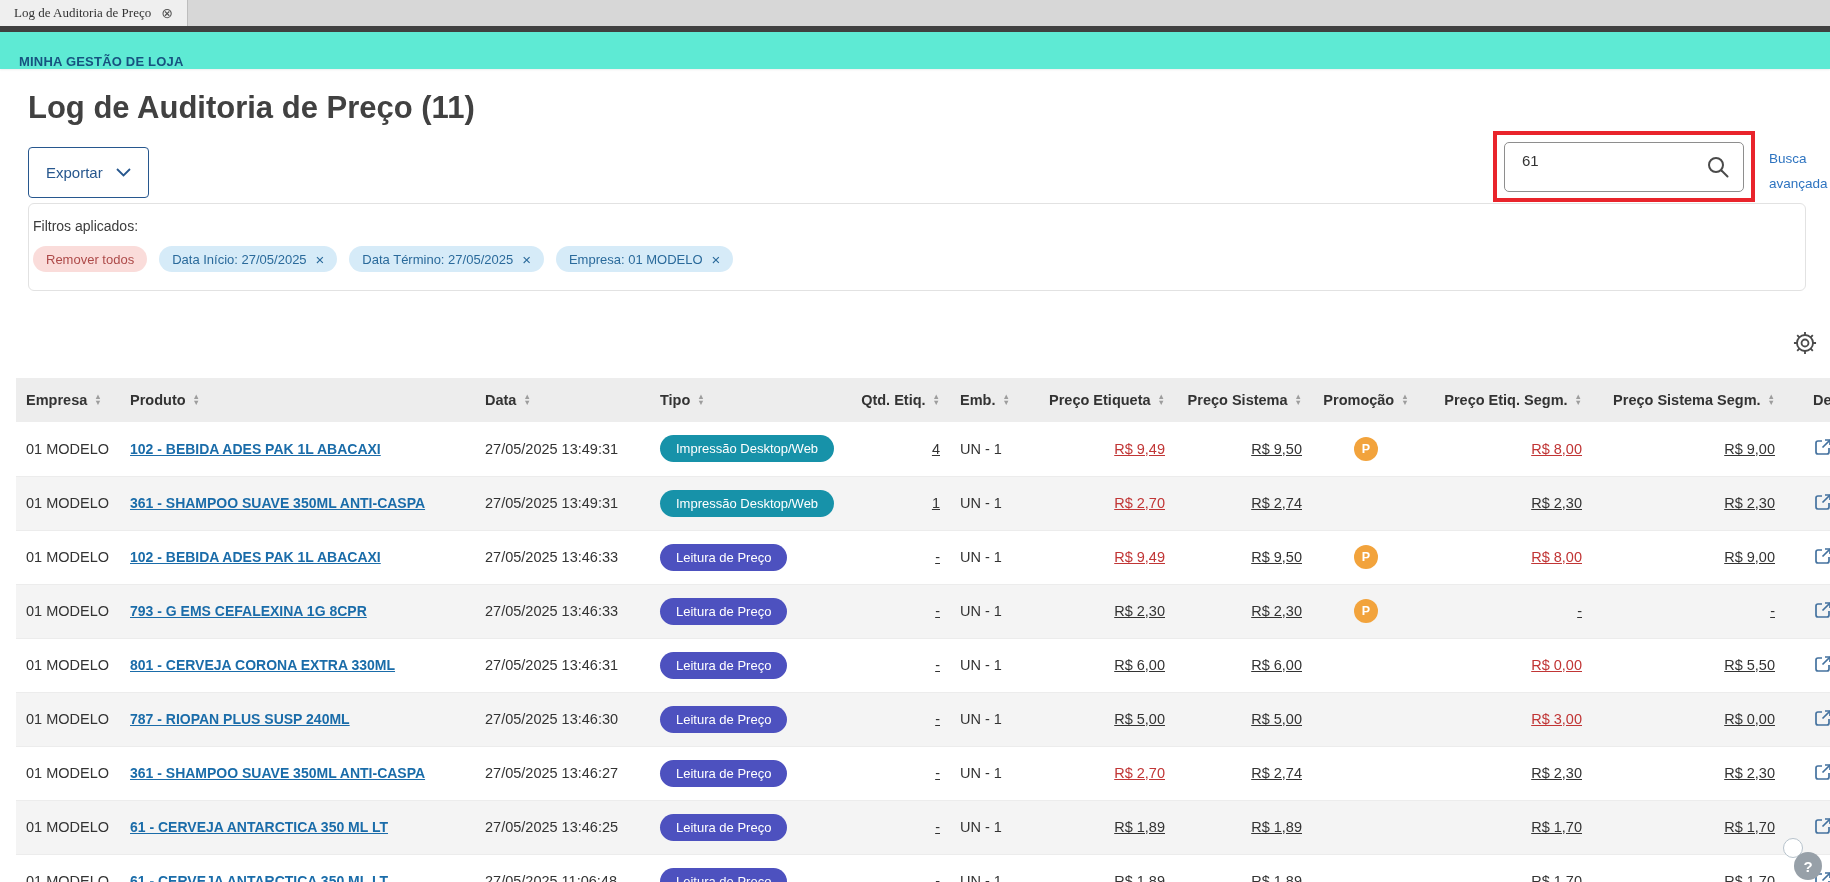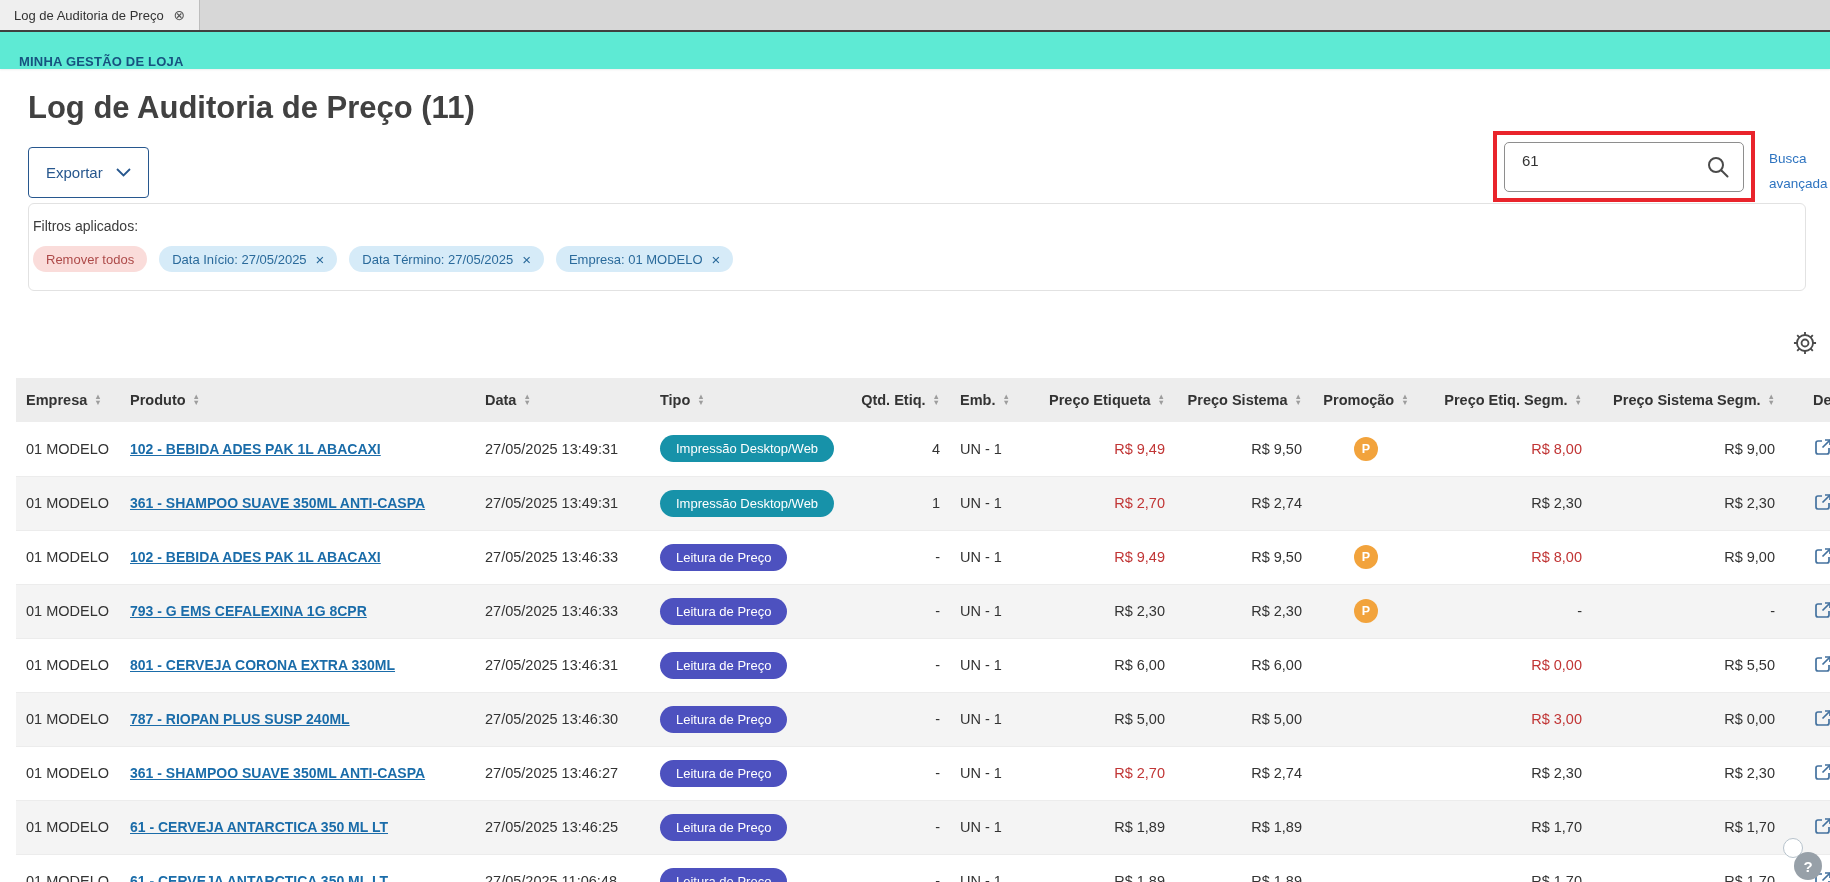--- a/index.html
+++ b/index.html
@@ -4,21 +4,21 @@
 <style>
   * { margin:0; padding:0; box-sizing:border-box; }
   html,body { width:1830px; height:882px; }
   body {
     position:relative; overflow:hidden; background:#fff;
     font-family:"Liberation Sans","DejaVu Sans",sans-serif; color:#333;
   }
 
   
   .tabbar { position:absolute; top:0; left:0; width:100%; height:32px;
-    background:#d7d7d7; border-bottom:2px solid #404040; display:flex; }
+    background:#d7d7d7; border-bottom:6px solid #404040; display:flex;font-family:Liberation Serif, serif; }
   .tab { height:100%; background:#efefef; display:flex; align-items:center; gap:10px;
     padding:0 14px; font-size:13px; color:#333; border-right:1px solid #bdbdbd; cursor:pointer; }
   .tab-close { font-size:14px; color:#555; cursor:pointer; }
 
   
   .crumbbar { position:absolute; top:32px; left:0; width:100%; height:37px; background:#5eead4;
     box-shadow:0 1px 2px rgba(0,0,0,0.07); display:flex; align-items:flex-end; padding-left:19px; }
   .crumb { font-size:13px; font-weight:bold; color:#17527f; letter-spacing:.2px; cursor:pointer; }
 
   .page-title { position:absolute; left:28px; top:90px; font-size:31px; font-weight:700; color:#414141; }
@@ -48,21 +48,21 @@
 
   .gear { position:absolute; left:1792px; top:330px; cursor:pointer; line-height:0; }
 
   .table-wrap { position:absolute; left:16px; top:378px; width:1814px; height:504px; overflow:hidden; }
   table { border-collapse:collapse; table-layout:fixed; width:1862px; }
   thead th { background:#ededed; height:44px; font-size:14.5px; font-weight:bold; color:#333;
     padding:0 10px; white-space:nowrap; }
   tbody td { height:54px; font-size:14.5px; padding:0 10px; white-space:nowrap; overflow:hidden; }
   tbody tr { border-bottom:1px solid #ececec; background:#fff; }
   tbody tr:nth-child(even) { background:#f4f4f4; }
-  .al-left { text-align:left; } .al-right { text-align:right; } .al-center { text-align:center; }
+  .al-left { text-align:left; } .al-right { text-align:right;text-decoration:underline; } .al-center { text-align:center; }
   .hwrap { display:inline-flex; align-items:center; gap:7px; }
   .sort { display:inline-flex; flex-direction:column; line-height:6.5px; cursor:pointer; }
   .sort i { font-style:normal; font-size:7.5px; color:#9d9d9d; }
   .product-link { color:#1a6ca9; font-weight:bold; text-decoration:underline; font-size:14px; cursor:pointer; }
   .badge { display:inline-block; padding:6px 16px; border-radius:15px; color:#fff; font-size:13px; }
   .promo { display:inline-flex; width:24px; height:24px; border-radius:50%; background:#f2a33c;
     color:#fff; font-weight:bold; font-size:12.5px; align-items:center; justify-content:center; }
   td.alert { color:#c13535; }
   .ext-icon { cursor:pointer; display:inline-block; line-height:0; }
   td.col-detalhes, th.col-detalhes { padding-left:28px; }

